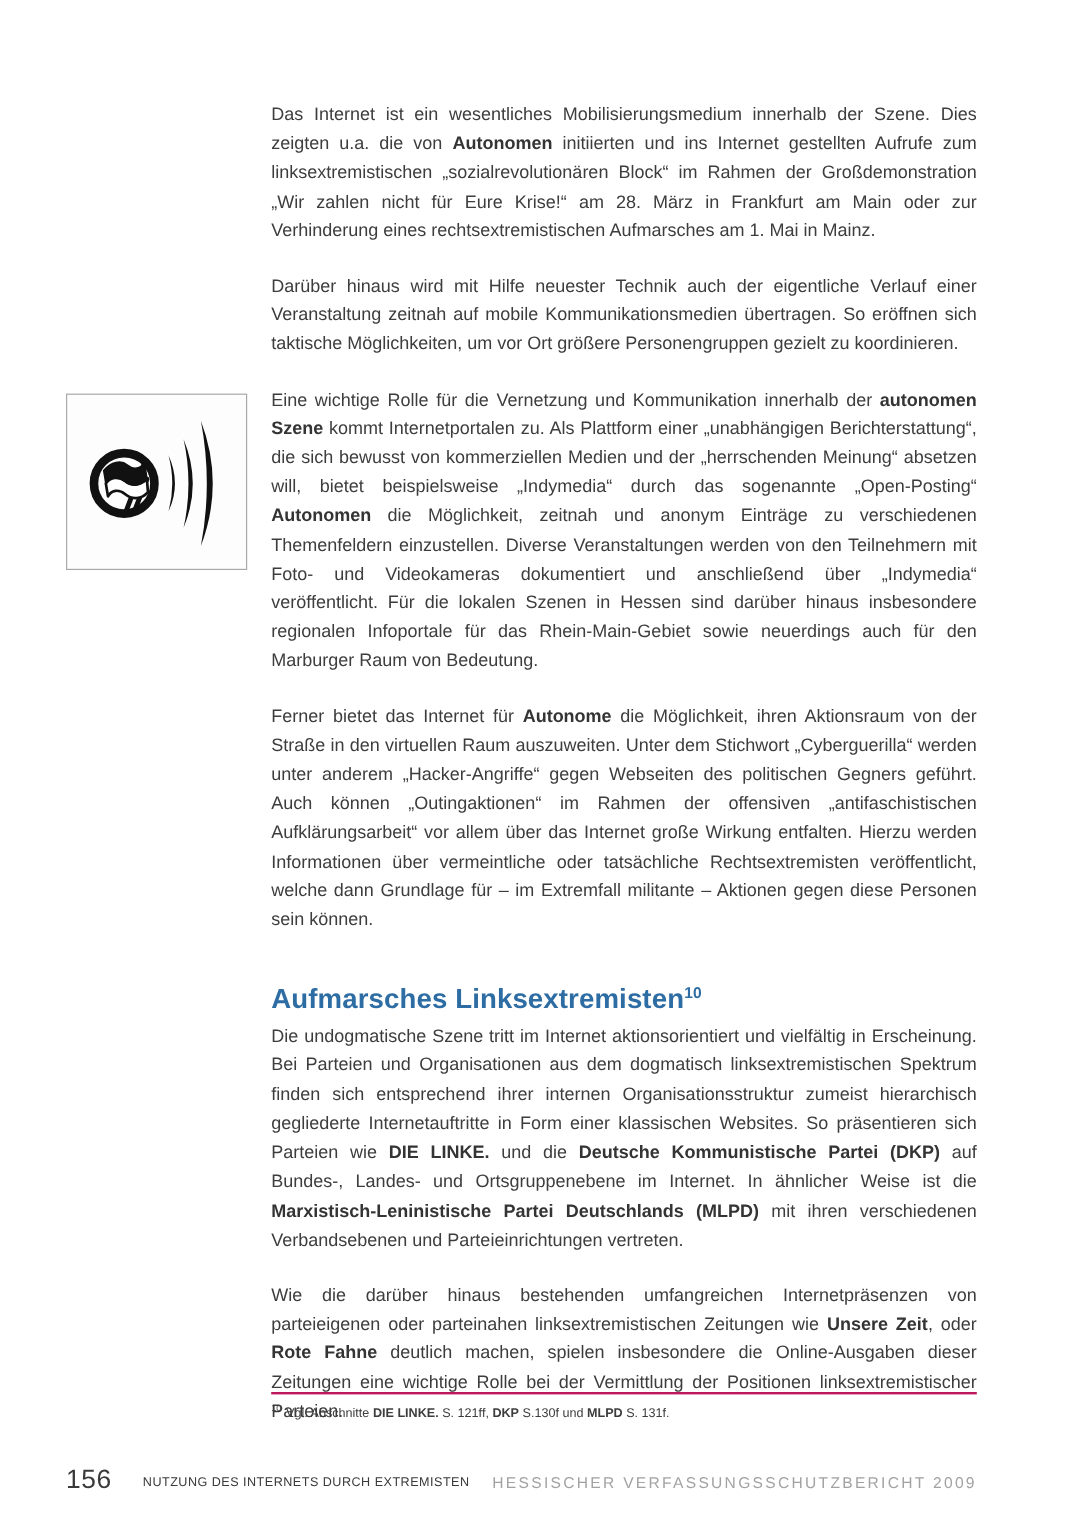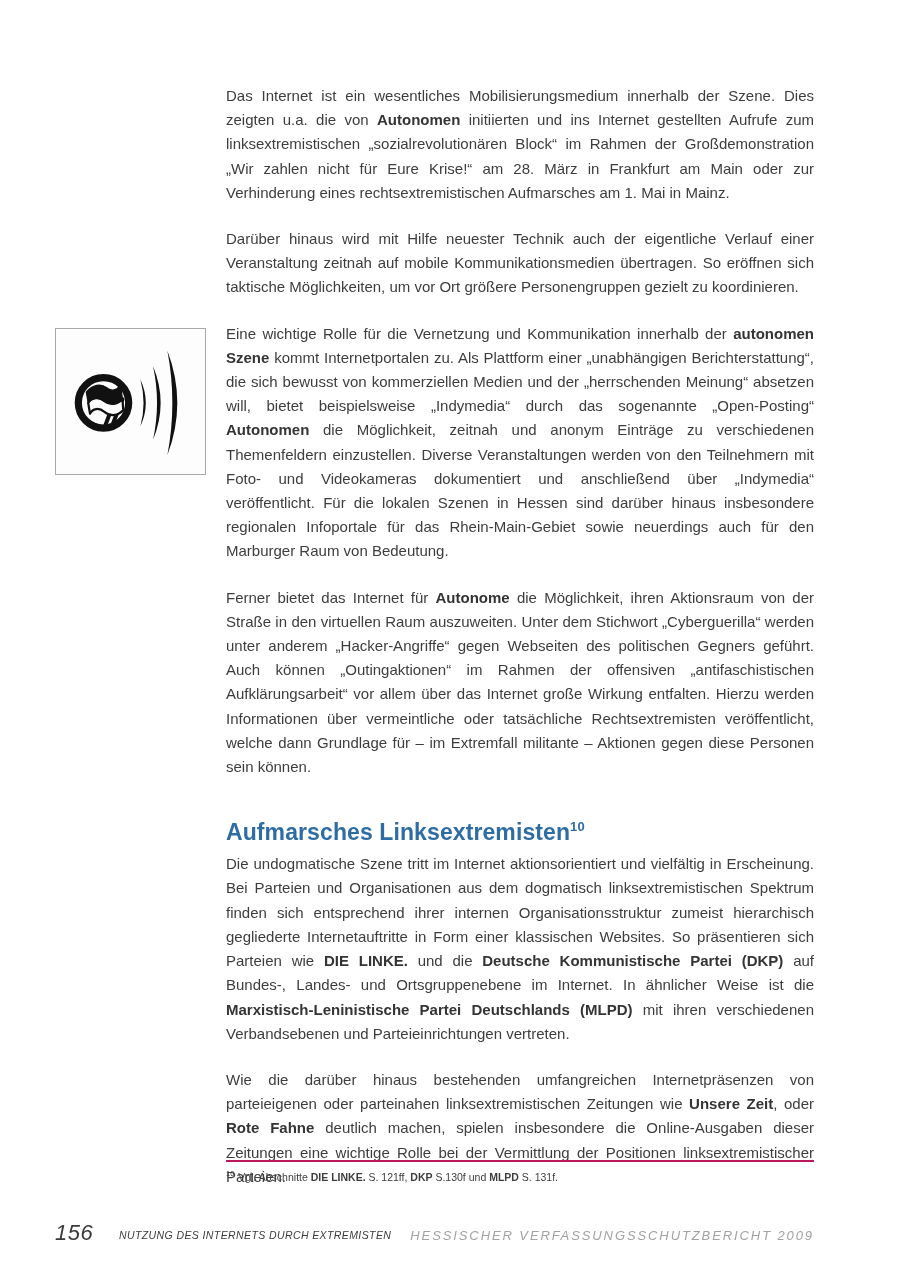--- a/index.html
+++ b/index.html
@@ -60,21 +60,21 @@
     line-height: 14px;
     color: #3d3d3d;
   }
   .footnote sup { font-size: 7.5px; margin-right: 4px; }
   .footnote b { font-weight: bold; }
 
   
   .footer {
     position: absolute;
     left: 0; top: 1218px;
-    width: 900px; height: 34px; font-style: italic;
+    width: 900px; height: 34px;
   }
   .footer .page-number {
     position: absolute; left: 55px; top: 2px;
     font-size: 22px; font-weight: 400; color: #3a3a3a;
     letter-spacing: 0.5px;
   }
   .footer .section-title {
     position: absolute; left: 119px; top: 11px;
     font-size: 10.5px; color: #3a3a3a;
     letter-spacing: 0.4px;

